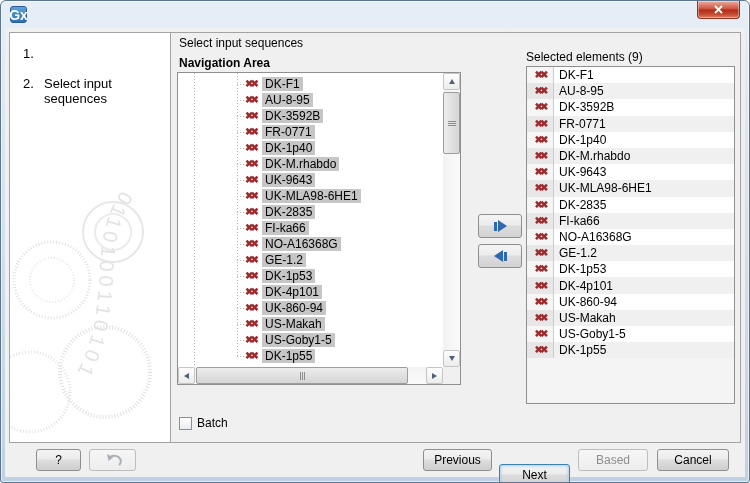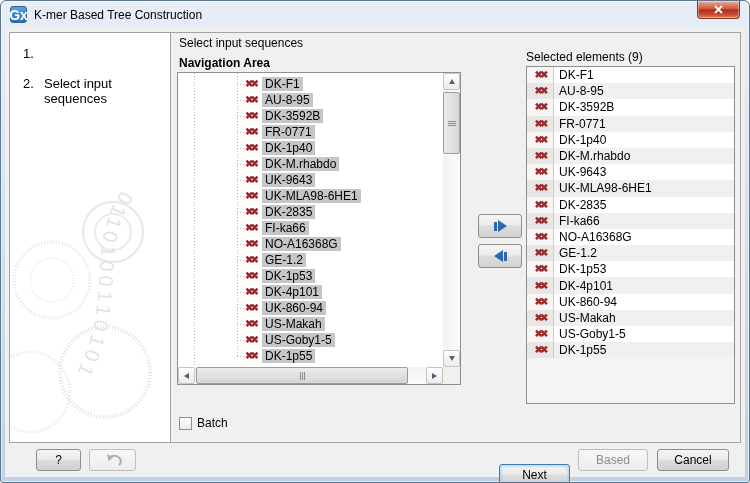--- a/index.html
+++ b/index.html
@@ -100,21 +100,20 @@
 </style>
 </head>
 <body>
 
 <div class="window">
 
   <div class="titlebar">
     <div class="app-icon">
         <span>Gx</span>
       </div>
-    <div class="title-text">K-mer Based Tree Construction</div>
     <div class="close-btn">
       <svg width="9" height="9" viewBox="0 0 9 9">
         <line x1="1" y1="1" x2="8" y2="8" stroke="#ffffff" stroke-width="1.8"></line>
         <line x1="8" y1="1" x2="1" y2="8" stroke="#ffffff" stroke-width="1.8"></line>
       </svg>
     </div>
   </div>
 
   <div class="content">
     <div class="wizard-body">
@@ -404,20 +403,23 @@
 
     <div class="btn" style="left:31px;top:421px;width:45px;">
         <span>?</span>
       </div>
     <div class="btn disabled" style="left:84px;top:421px;width:47px;">
       <svg width="18" height="14" viewBox="0 0 18 14">
         <path d="M15 12 A 6 5 0 1 0 5.5 4.5" fill="none" stroke="#a9aeb4" stroke-width="2"></path>
         <path d="M3 1 L9 4.5 L4.5 8 Z" fill="#a9aeb4"></path>
       </svg>
     </div>
+    <div class="btn" style="left:418px;top:421px;width:69px;">
+        <span>Previous</span>
+      </div>
     <div class="btn focused" style="left:494px;top:421px;width:71px;margin-top:15px;">
         <span>Next</span>
       </div>
     <div class="btn disabled" style="left:573px;top:421px;width:70px;">
         <span>Based</span>
       </div>
     <div class="btn" style="left:652px;top:421px;width:72px;">
         <span>Cancel</span>
       </div>
   </div>

